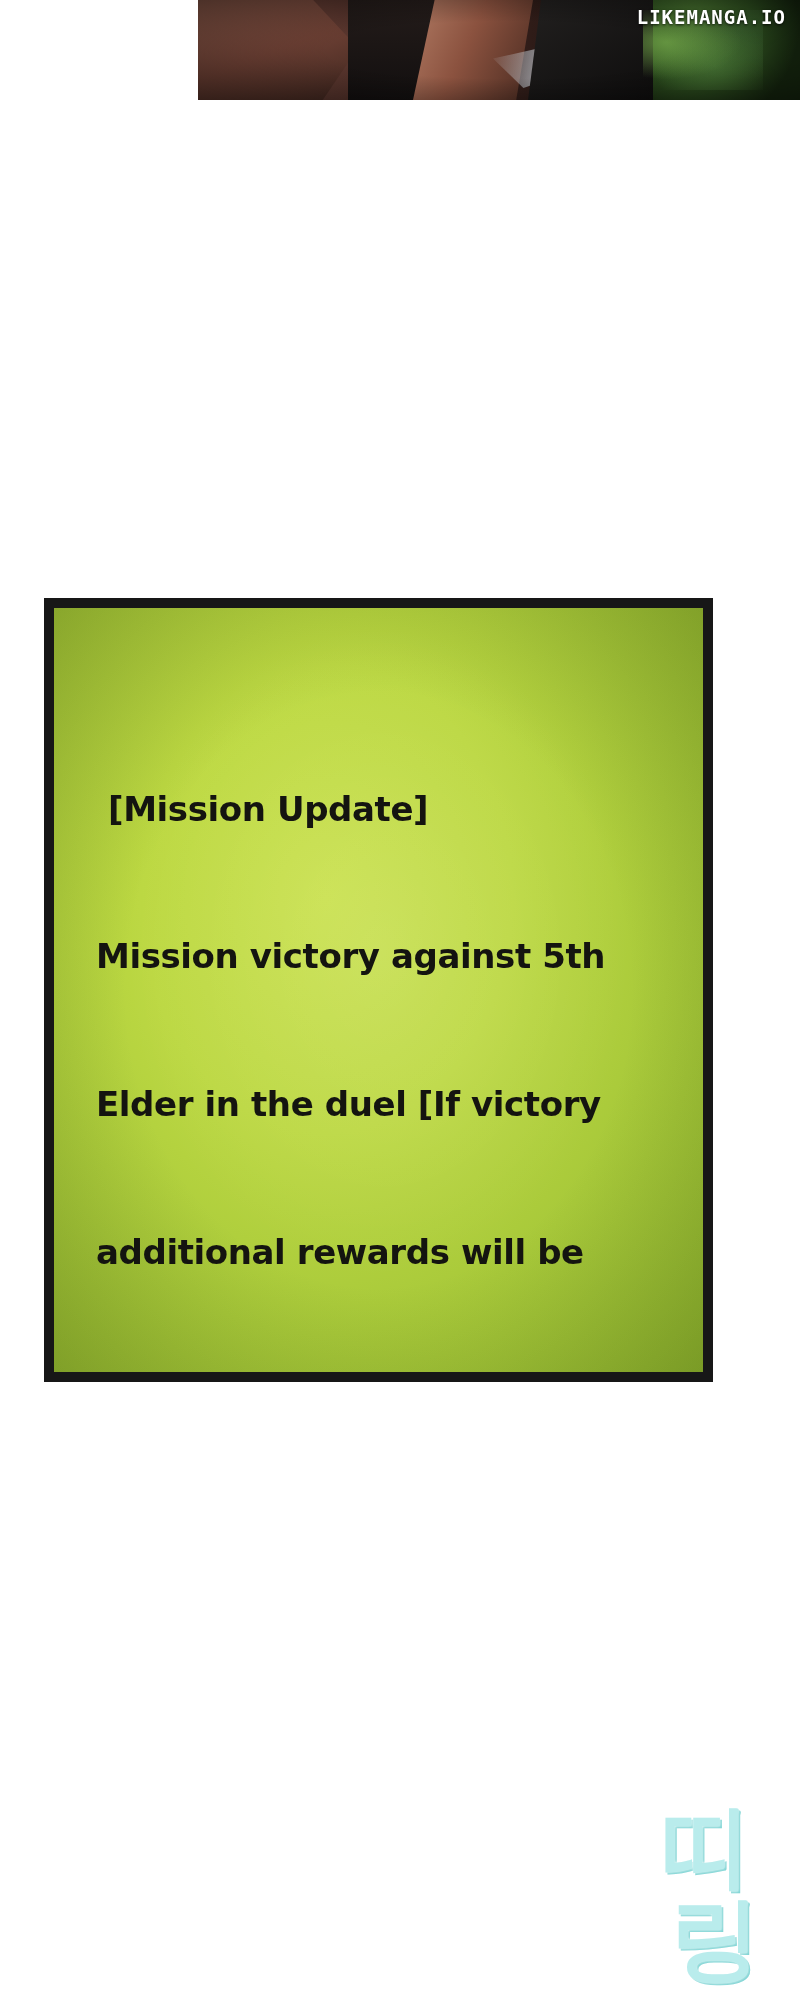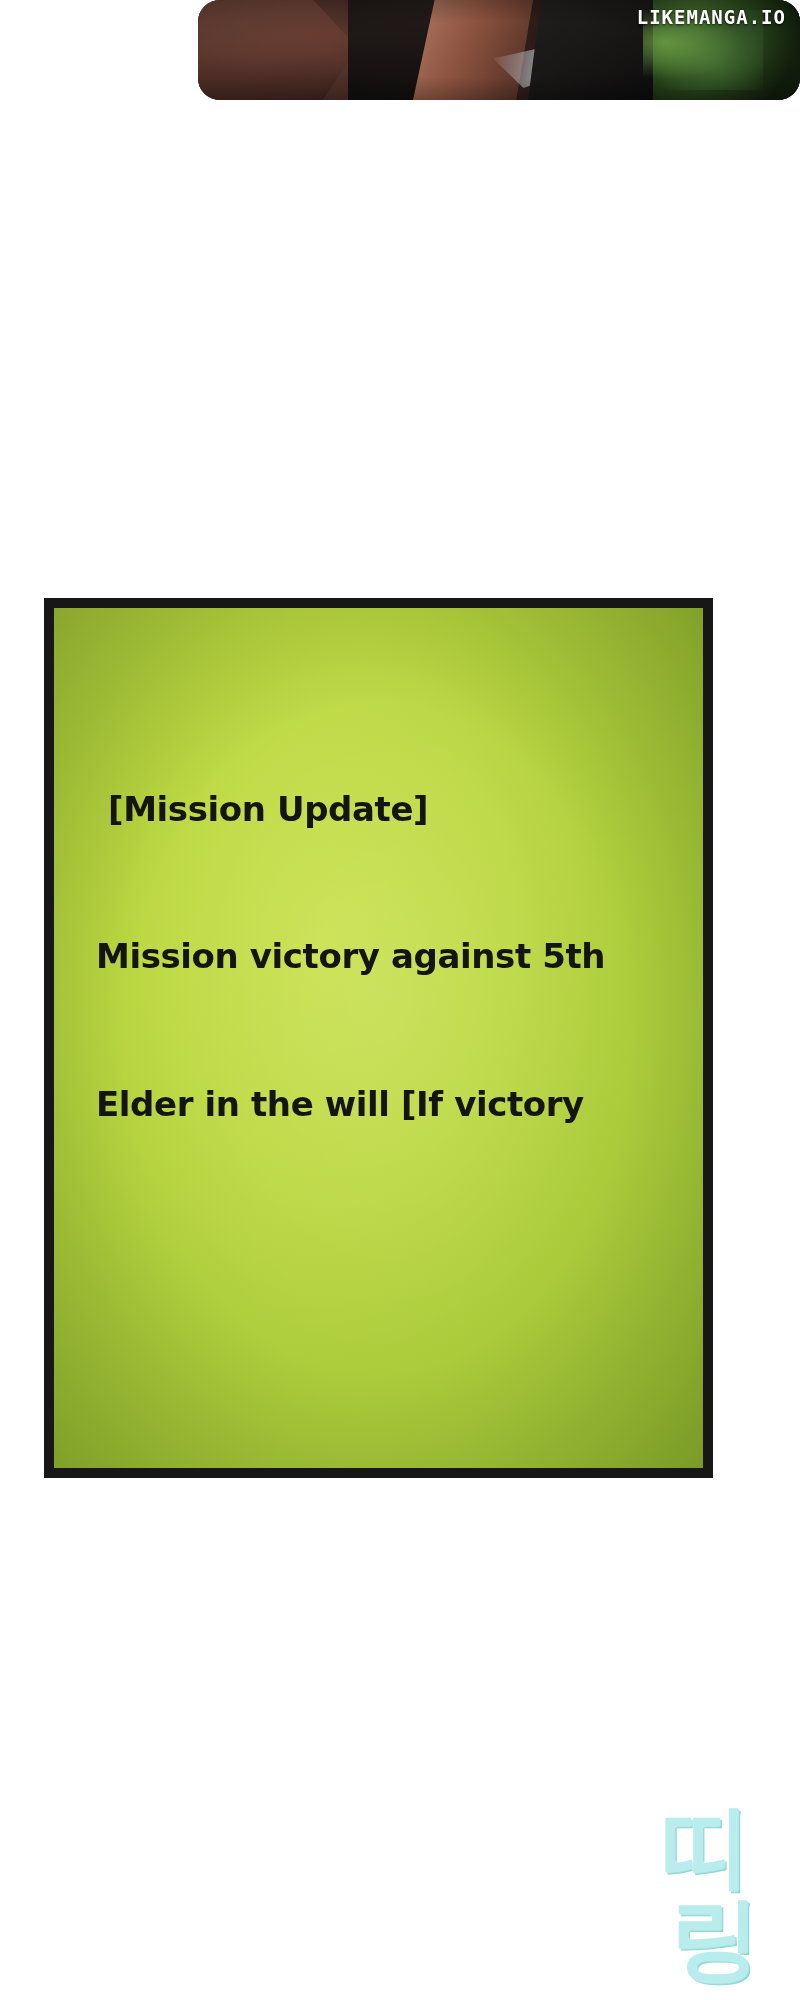--- a/index.html
+++ b/index.html
@@ -17,21 +17,20 @@
 
   
   .top-panel {
     position: absolute;
     left: 198px;
     top: 0px;
     width: 602px;
     height: 100px;
     overflow: hidden;
     background: #8b5cf6;
-    border-radius: 22px;
   }
   .panel-bg {
     position: absolute;
     inset: 0;
     background:
       radial-gradient(circle at 12% 40%, #6c4238 0%, #3a211c 38%, #1a1210 70%),
       linear-gradient(100deg, #2a201c 0%, #3d2b25 30%, #171314 60%, #0f0d0d 100%);
   }
   .panel-figure-left {
     position: absolute;
@@ -119,21 +118,21 @@
     text-shadow: 0 1px 3px rgba(0,0,0,0.8);
     white-space: nowrap;
   }
 
   
   .mission-window {
     position: absolute;
     left: 44px;
     top: 598px;
     width: 669px;
-    height: 880px;
+    height: 784px;
     background: #171717;
     padding: 10px;
     box-sizing: border-box;
   }
   .mission-inner {
     position: relative;
     width: 100%;
     height: 100%;
     box-sizing: border-box;
     background:
@@ -201,21 +200,22 @@
   <div class="panel-foliage"></div>
   <div class="panel-vignette"></div>
   <div class="watermark">LIKEMANGA.IO</div>
 </div>
 
 <div class="mission-window">
   <div class="mission-inner">
     <div class="mission-text">
       <span class="mission-line indent">[Mission Update]</span>
       <span class="mission-line">Mission victory against 5th</span>
-      <span class="mission-line">Elder in the will [If victory</span>
+      <span class="mission-line">Elder in the duel [If victory</span>
+      <span class="mission-line">additional rewards will be</span>
       
       
       
       
       
       
       
       
       
       

